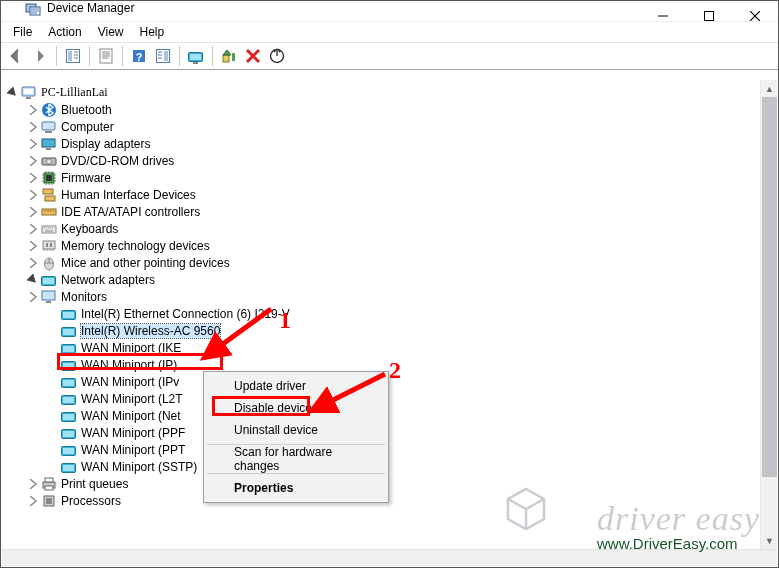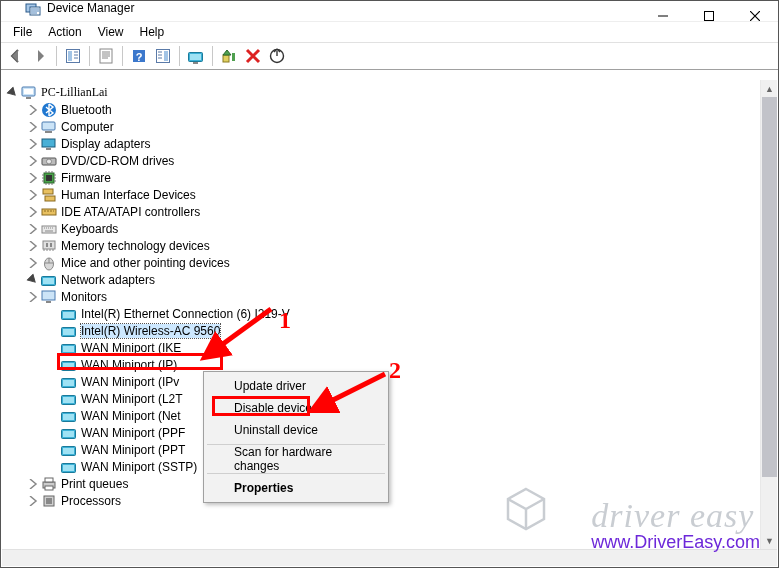--- a/index.html
+++ b/index.html
@@ -192,22 +192,22 @@
     font-style: italic;
     font-family: Georgia, serif;
     line-height: 1;
     pointer-events: none;
     margin-left: 7px;
   }
   .watermark .de {
     font-size: 34px; letter-spacing: 1px;
   }
   .watermark .url {
-    font-size: 18px; font-style: normal; font-family: Arial, sans-serif;
-    color:#6d28d9;
+    font-size: 15px; font-style: normal; font-family: Arial, sans-serif;
+    color:#14532d;
   }
   .cube {
     position:absolute;
     right: 228px; bottom: 34px;
     color:#c9cdd2;
     pointer-events:none;
   }
 </style>
 </head>
 <body>

